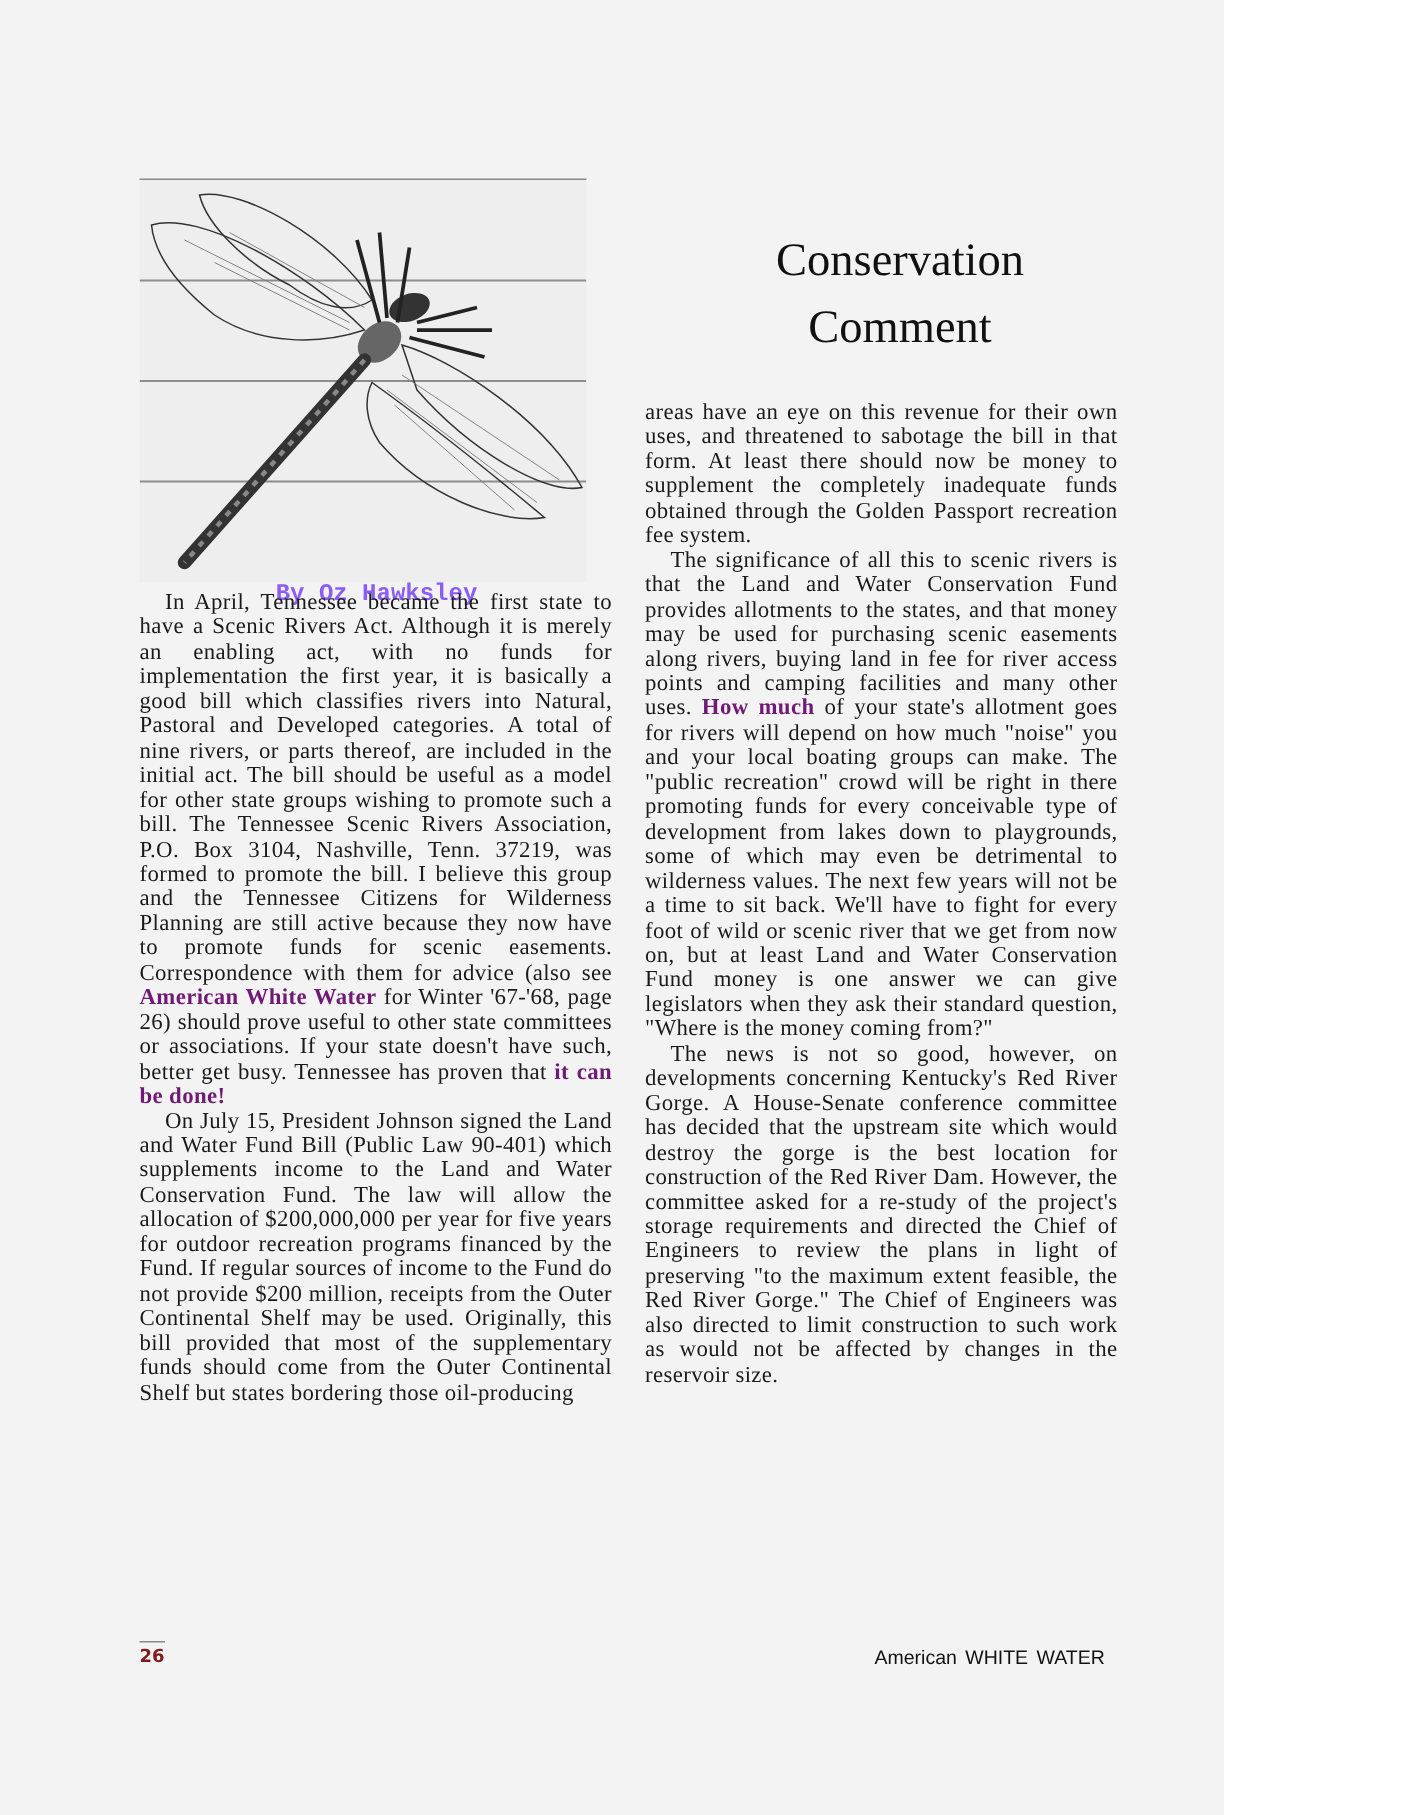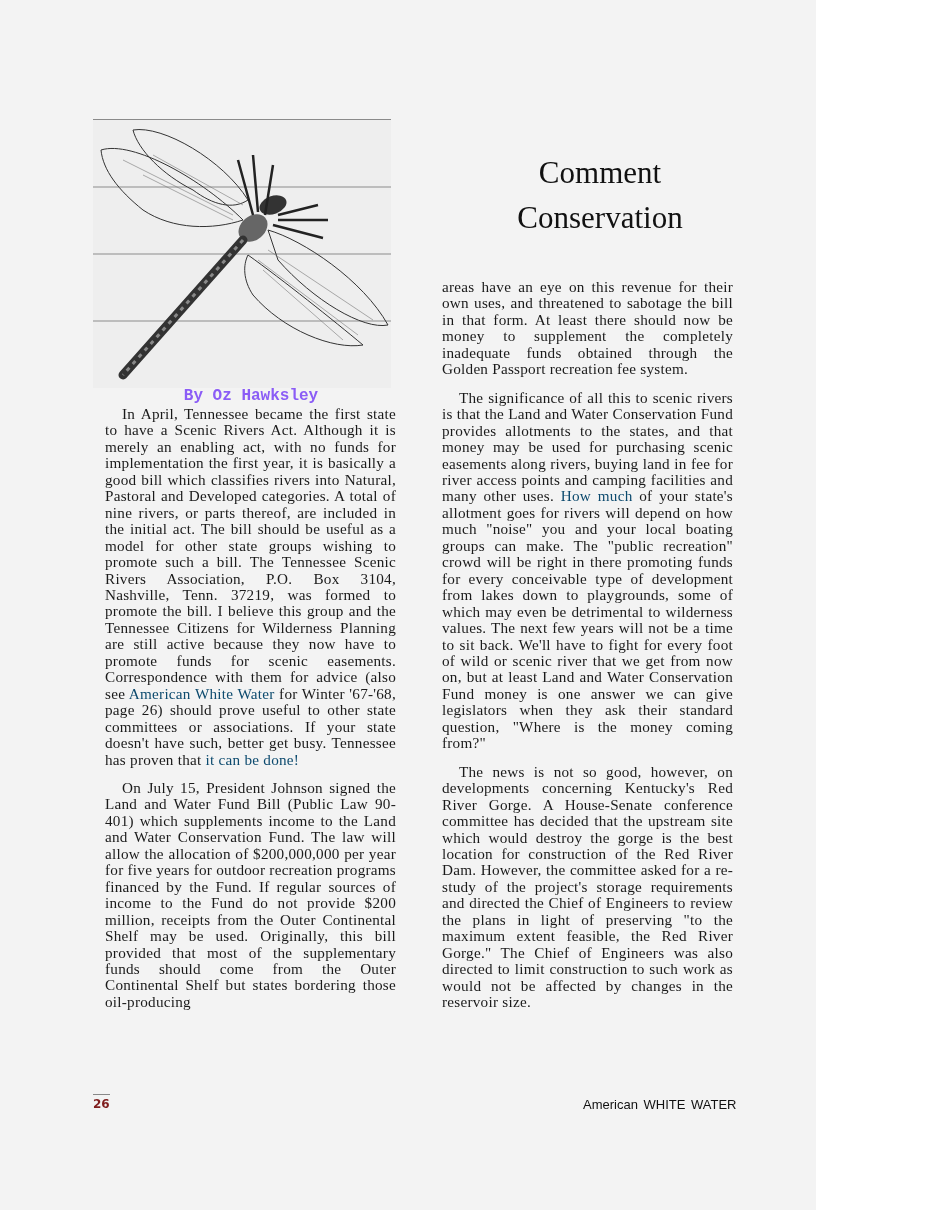--- a/index.html
+++ b/index.html
@@ -15,23 +15,23 @@
     }
     .figure svg { position: absolute; left: 0; top: 0; }
     .byline {
       position: absolute; left: 93px; top: 387px; width: 316px; text-align: center;
       font-family: Liberation Mono, monospace; font-weight: bold; font-size: 16px; color: #8b5cf6;
     }
     .col {
       position: absolute; font-family: "Liberation Serif", serif; font-size: 15.2px;
       line-height: 16.45px; color: #1a1a1a; text-align: justify; letter-spacing: 0.25px;
     }
-    .col p { margin: 12px; text-indent: 17px; }
+    .col p { margin: 0; text-indent: 17px; }
     .col p.noindent { text-indent: 0; }
-    .col b { font-weight: normal; color: #0c4a6e; }
+    .col b { font-weight: bold; color: #701a75; }
     .col-left { left: 93px; top: 394px; width: 315px; }
     .col-right { left: 430px; top: 267px; width: 315px; }
     .title {
       position: absolute; left: 470px; top: 150px; width: 260px; text-align: center;
       font-family: "Liberation Serif", serif; font-size: 31px; line-height: 45px; color: #111;
     }
     .footer-num {
       position: absolute; left: 93px; top: 1094px; font-family: "DejaVu Sans", sans-serif;
       font-size: 12px; font-weight: bold; color: #7f1d1d; border-top: 1px solid #888; padding-top: 2px;
     }
@@ -70,22 +70,22 @@
   </div>
 
   <div class="byline">By Oz Hawksley</div>
 
   <div class="col col-left">
     <p><span>In April, Tennessee became the first state to have a Scenic Rivers Act. Although it is merely an enabling act, with no funds for implementation the first year, it is basically a good bill which classifies rivers into Natural, Pastoral and Developed categories. A total of nine rivers, or parts thereof, are included in the initial act. The bill should be useful as a model for other state groups wishing to promote such a bill. The Tennessee Scenic Rivers Association, P.O. Box 3104, Nashville, Tenn. 37219, was formed to promote the bill. I believe this group and the Tennessee Citizens for Wilderness Planning are still active because they now have to promote funds for scenic easements. Correspondence with them for advice (also see </span><b>American White Water</b><span> for Winter '67-'68, page 26) should prove useful to other state committees or associations. If your state doesn't have such, better get busy. Tennessee has proven that </span><b>it can be done!</b></p>
     <p>On July 15, President Johnson signed the Land and Water Fund Bill (Public Law 90-401) which supplements income to the Land and Water Conservation Fund. The law will allow the allocation of $200,000,000 per year for five years for outdoor recreation programs financed by the Fund. If regular sources of income to the Fund do not provide $200 million, receipts from the Outer Continental Shelf may be used. Originally, this bill provided that most of the supplementary funds should come from the Outer Continental Shelf but states bordering those oil-producing</p>
   </div>
 
   <div class="title">
+    <div>Conservation</div>
     <div>Comment</div>
-    <div>Conservation</div>
   </div>
 
   <div class="col col-right">
     <p class="noindent">areas have an eye on this revenue for their own uses, and threatened to sabotage the bill in that form. At least there should now be money to supplement the completely inadequate funds obtained through the Golden Passport recreation fee system.</p>
     <p><span>The significance of all this to scenic rivers is that the Land and Water Conservation Fund provides allotments to the states, and that money may be used for purchasing scenic easements along rivers, buying land in fee for river access points and camping facilities and many other uses. </span><b>How much</b><span> of your state's allotment goes for rivers will depend on how much "noise" you and your local boating groups can make. The "public recreation" crowd will be right in there promoting funds for every conceivable type of development from lakes down to playgrounds, some of which may even be detrimental to wilderness values. The next few years will not be a time to sit back. We'll have to fight for every foot of wild or scenic river that we get from now on, but at least Land and Water Conservation Fund money is one answer we can give legislators when they ask their standard question, "Where is the money coming from?"</span></p>
     <p>The news is not so good, however, on developments concerning Kentucky's Red River Gorge. A House-Senate conference committee has decided that the upstream site which would destroy the gorge is the best location for construction of the Red River Dam. However, the committee asked for a re-study of the project's storage requirements and directed the Chief of Engineers to review the plans in light of preserving "to the maximum extent feasible, the Red River Gorge." The Chief of Engineers was also directed to limit construction to such work as would not be affected by changes in the reservoir size.</p>
   </div>
 
   <div class="footer-num">26</div>
   <div class="footer-pub">American WHITE WATER</div>

